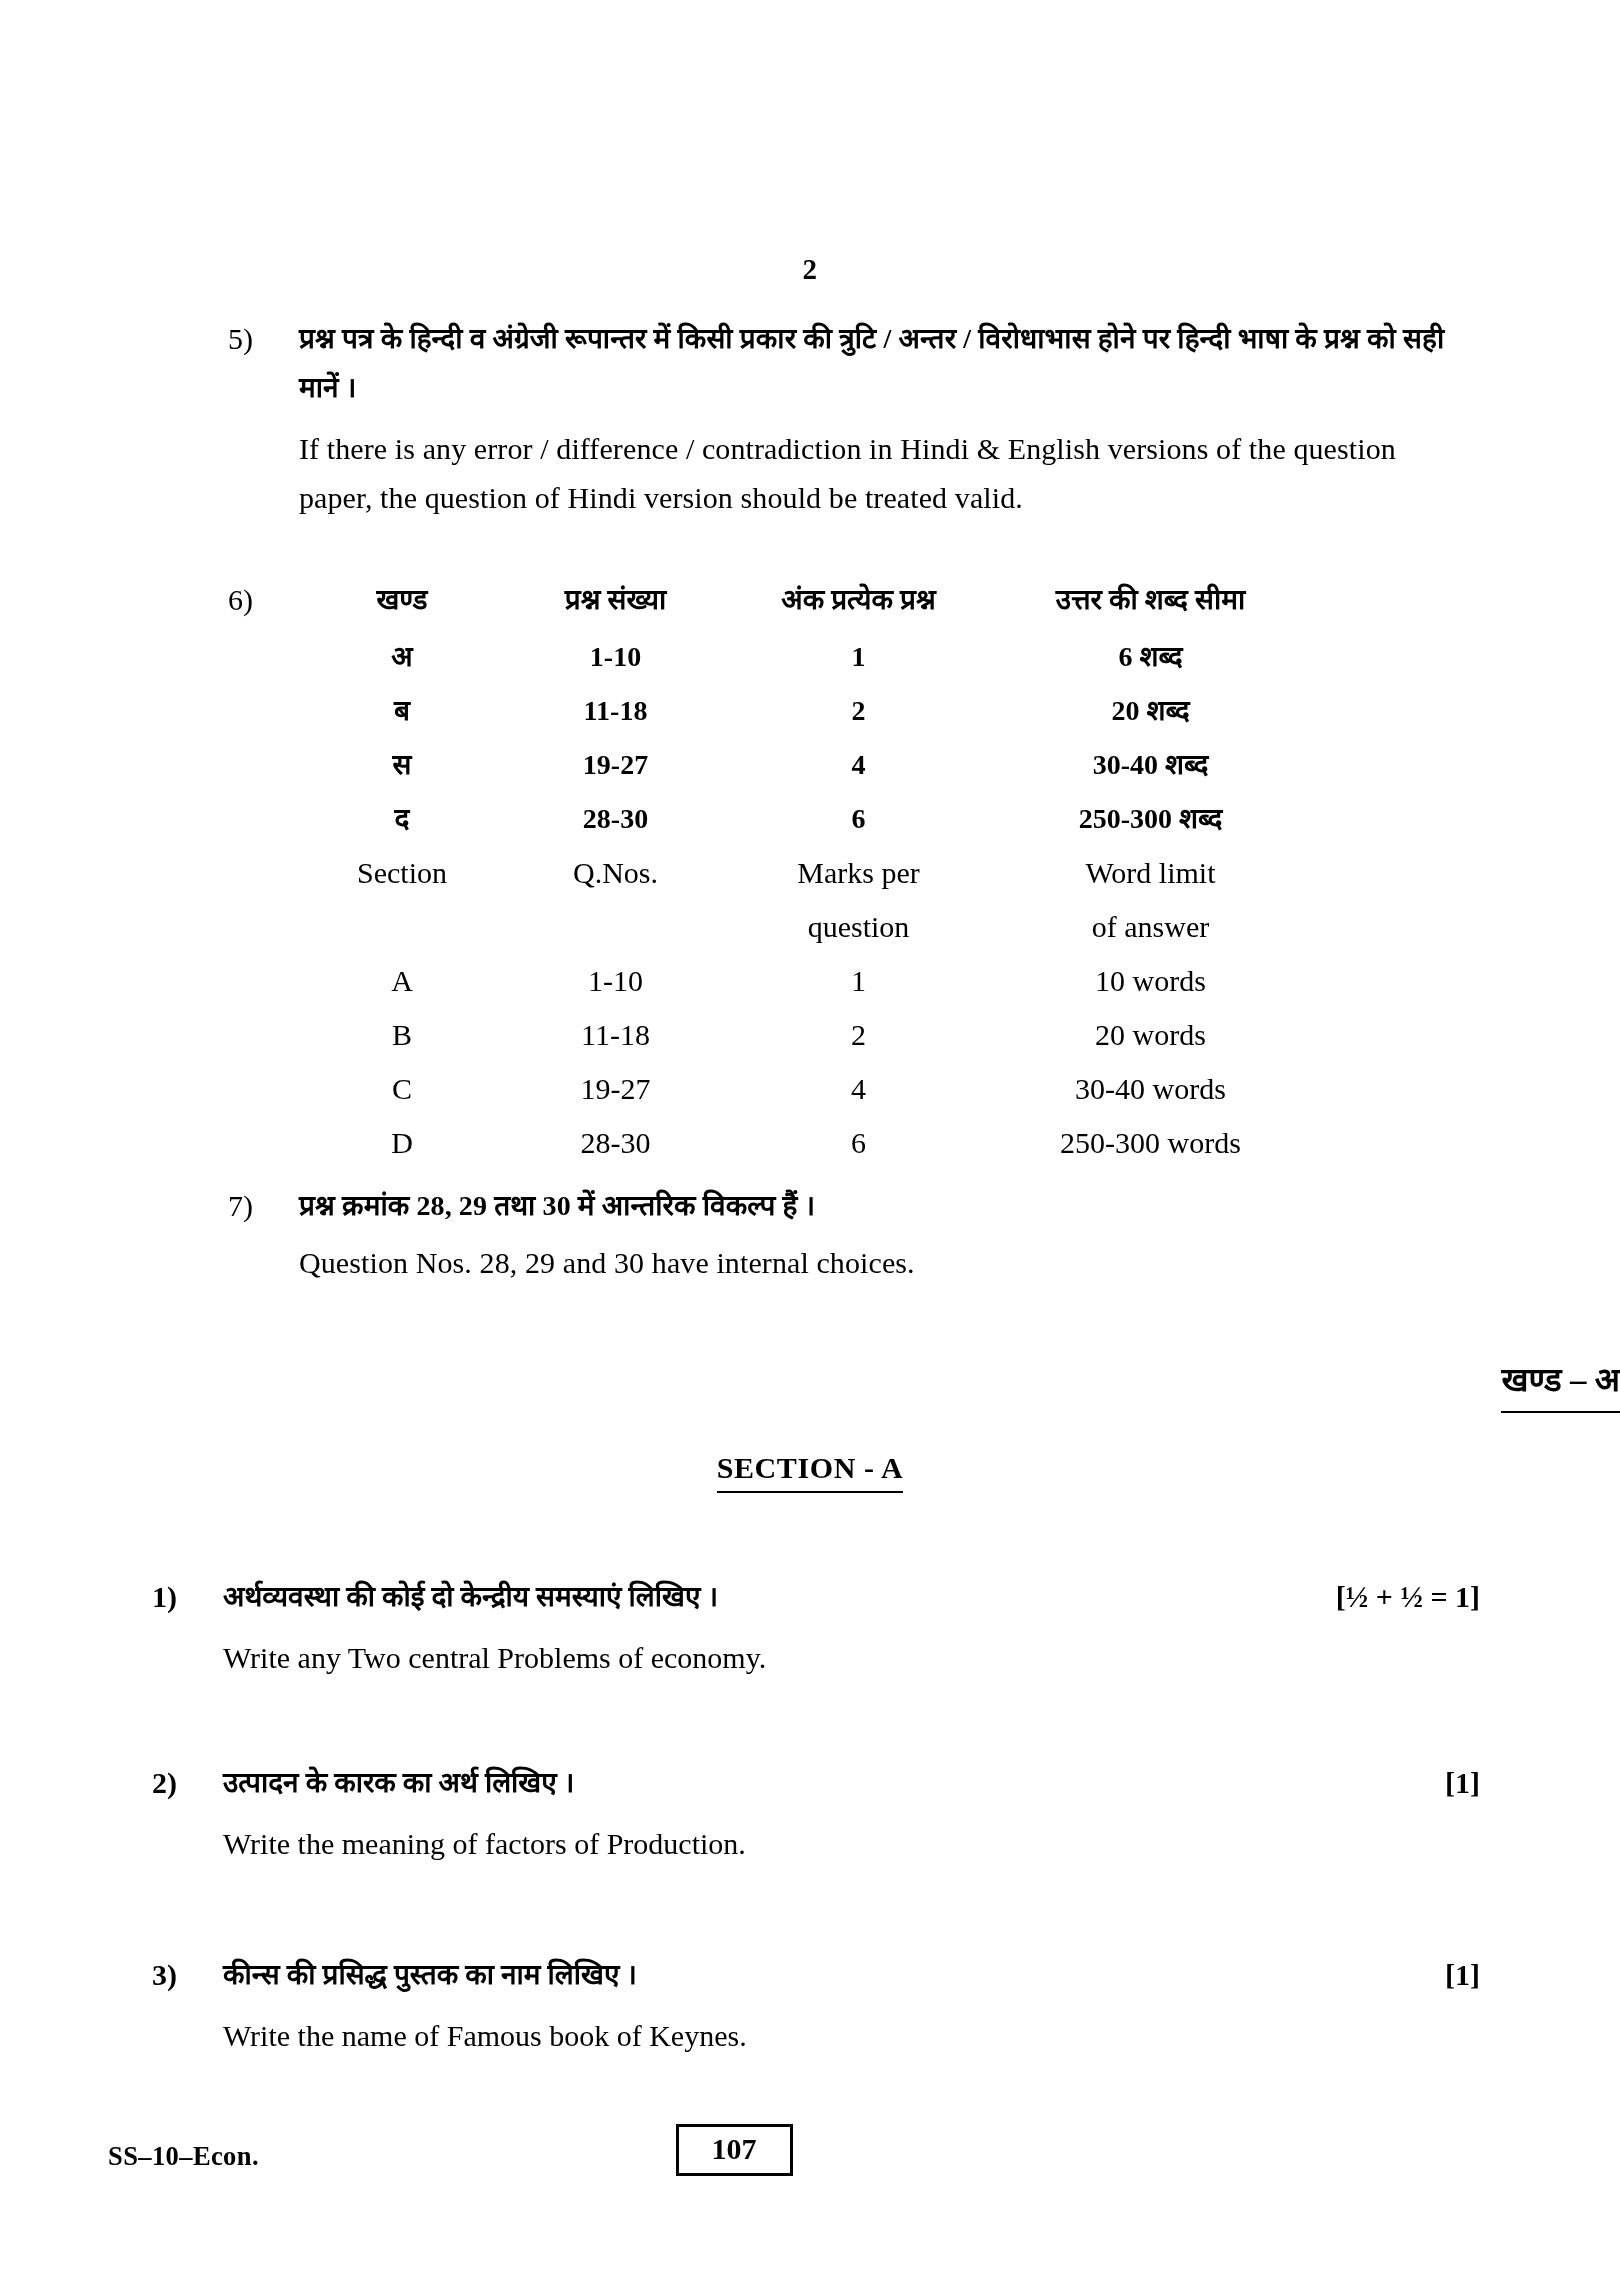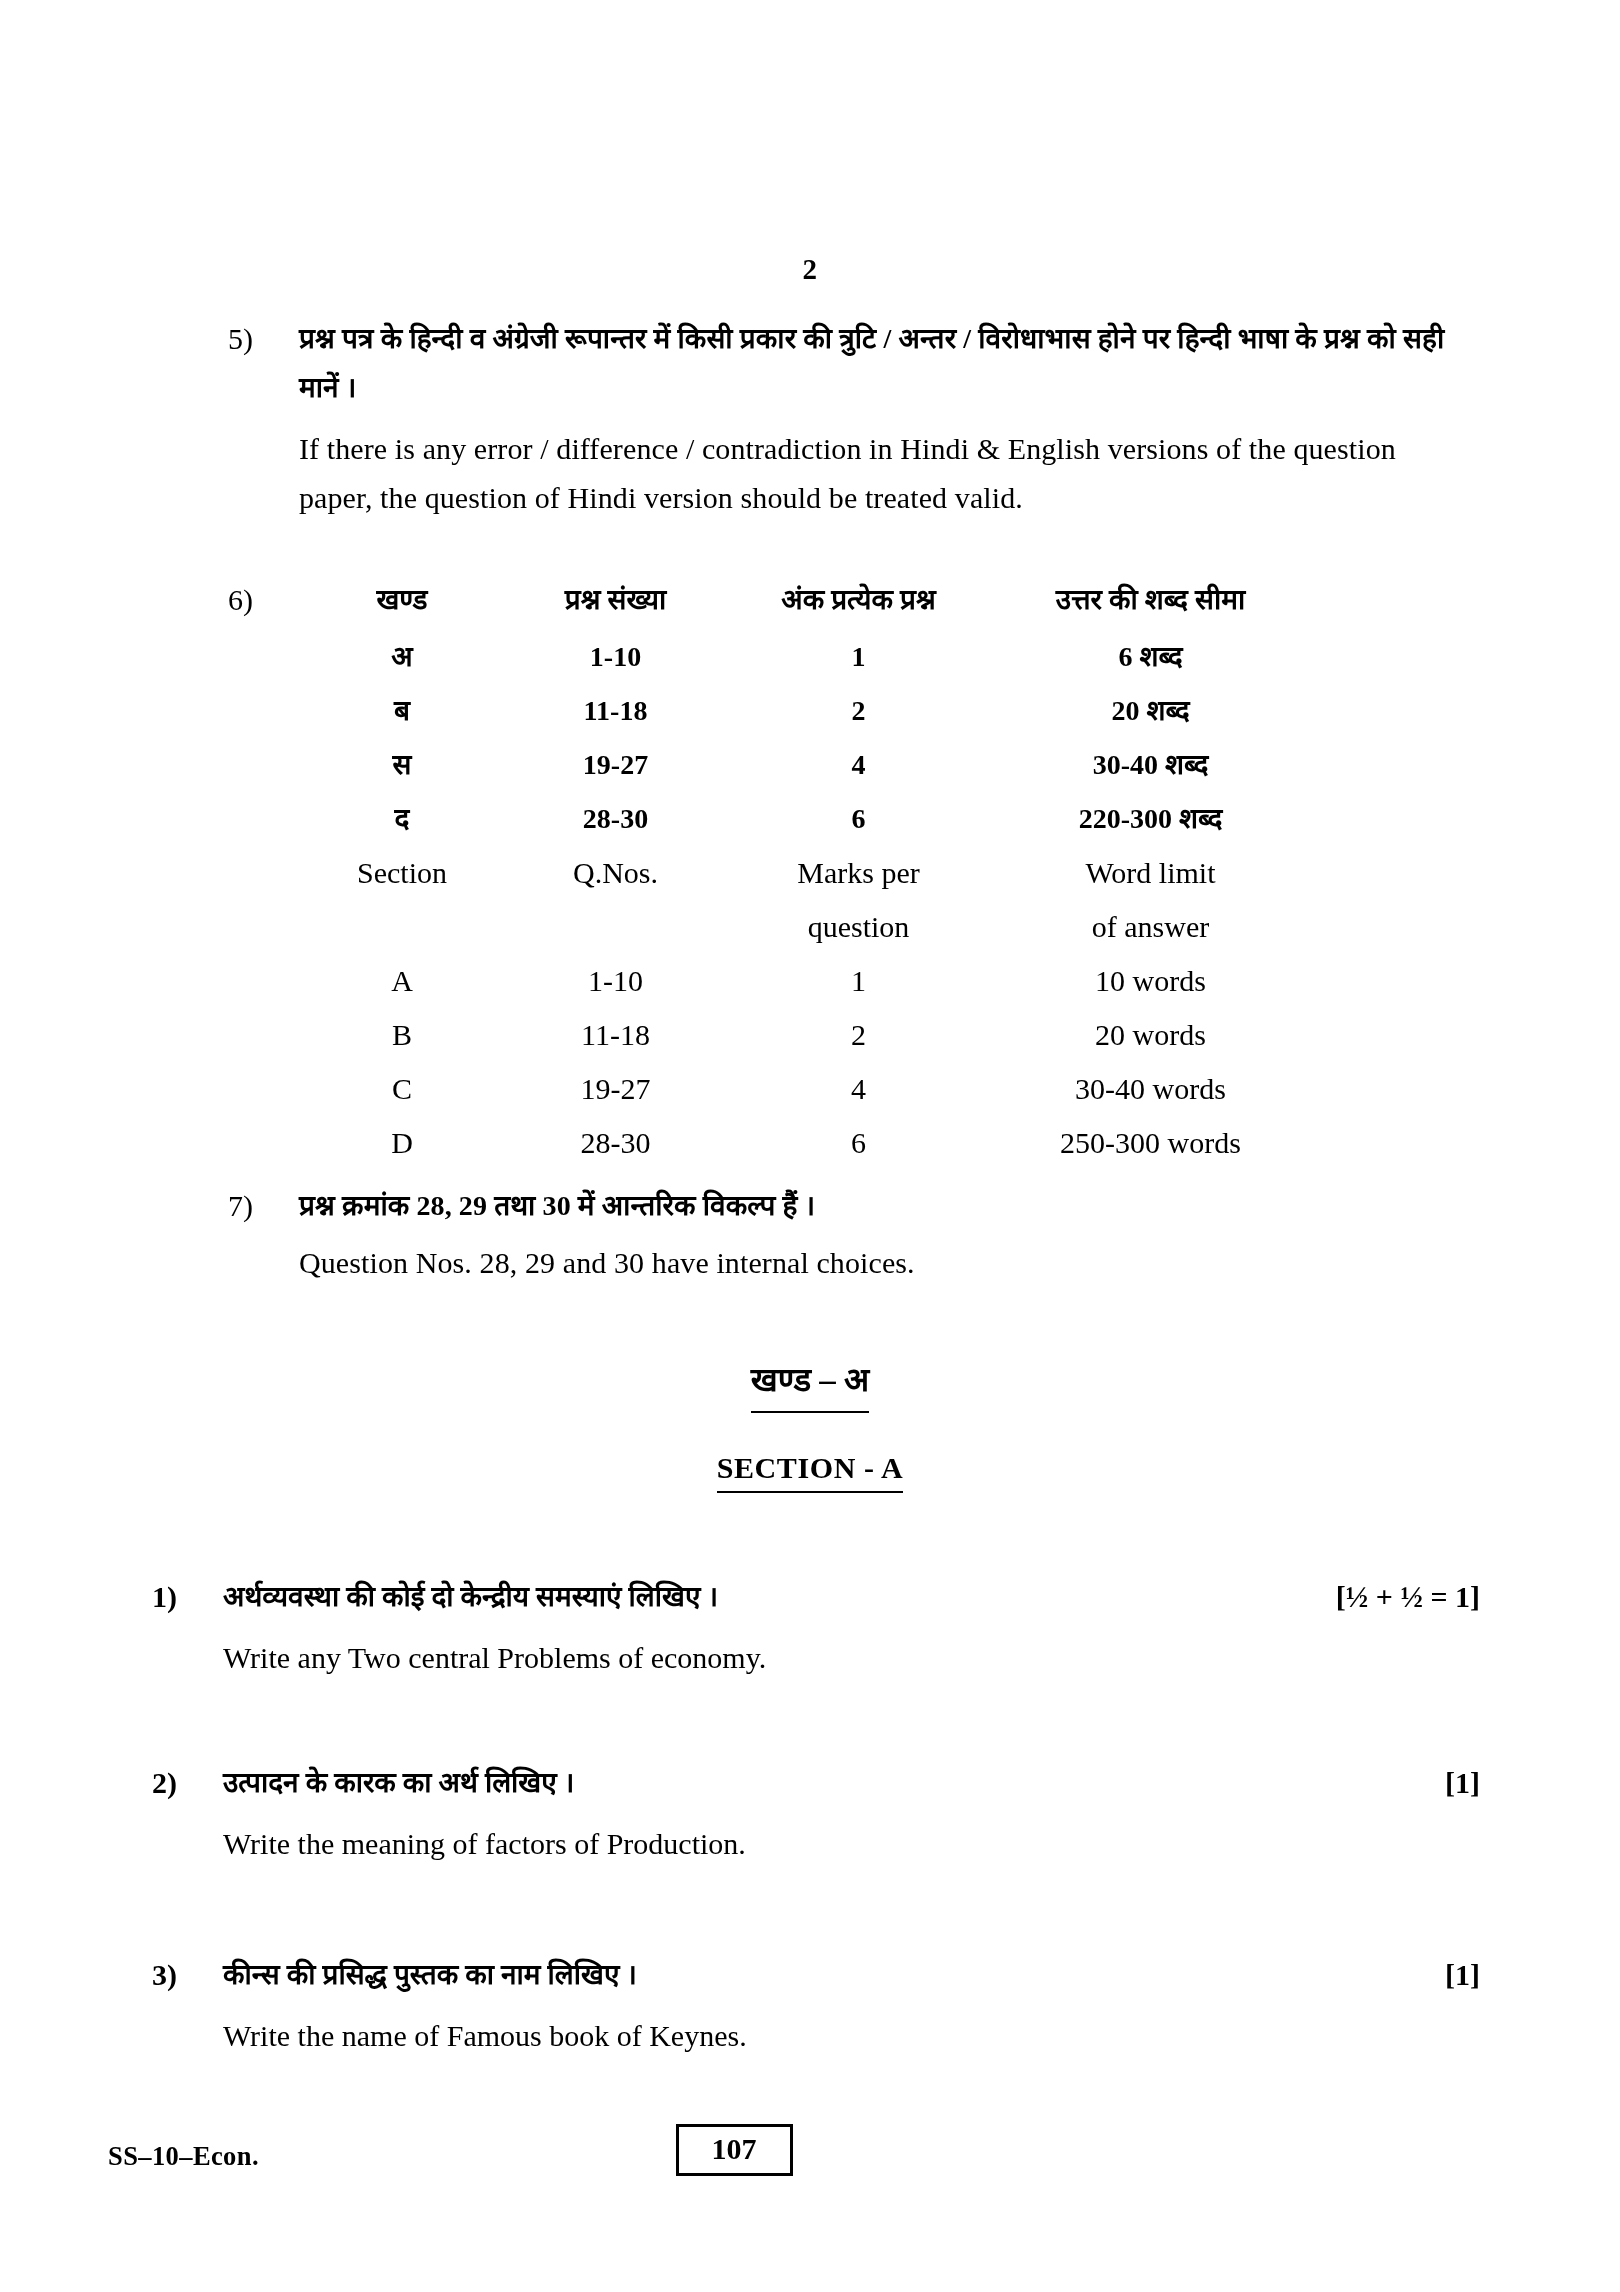--- a/index.html
+++ b/index.html
@@ -109,20 +109,21 @@
   .section-head {
     position: absolute;
     left: 0;
     width: 1620px;
     text-align: center;
   }
   #sec-hi {
     top: 1356px;
     font-size: 33px;
     font-weight: bold;
+    text-align: right;
   }
   #sec-hi .ul {
     border-bottom: 2.9px solid #000;
     padding-bottom: 9.8px;
   }
   #sec-en {
     top: 1451px;
     font-size: 30px;
     font-weight: bold;
     letter-spacing: 0.6px;
@@ -244,21 +245,21 @@
         <tr class="r-hi">
           <td>स</td>
           <td>19-27</td>
           <td>4</td>
           <td>30-40 शब्द</td>
         </tr>
         <tr class="r-hi">
           <td>द</td>
           <td>28-30</td>
           <td>6</td>
-          <td>220-300 शब्द</td>
+          <td>250-300 शब्द</td>
         </tr>
         <tr class="r-en r-en-head">
           <td>
             <span class="two-line">
               <span>Section</span>
             </span>
           </td>
           <td>
             <span class="two-line">
               <span>Q.Nos.</span>

